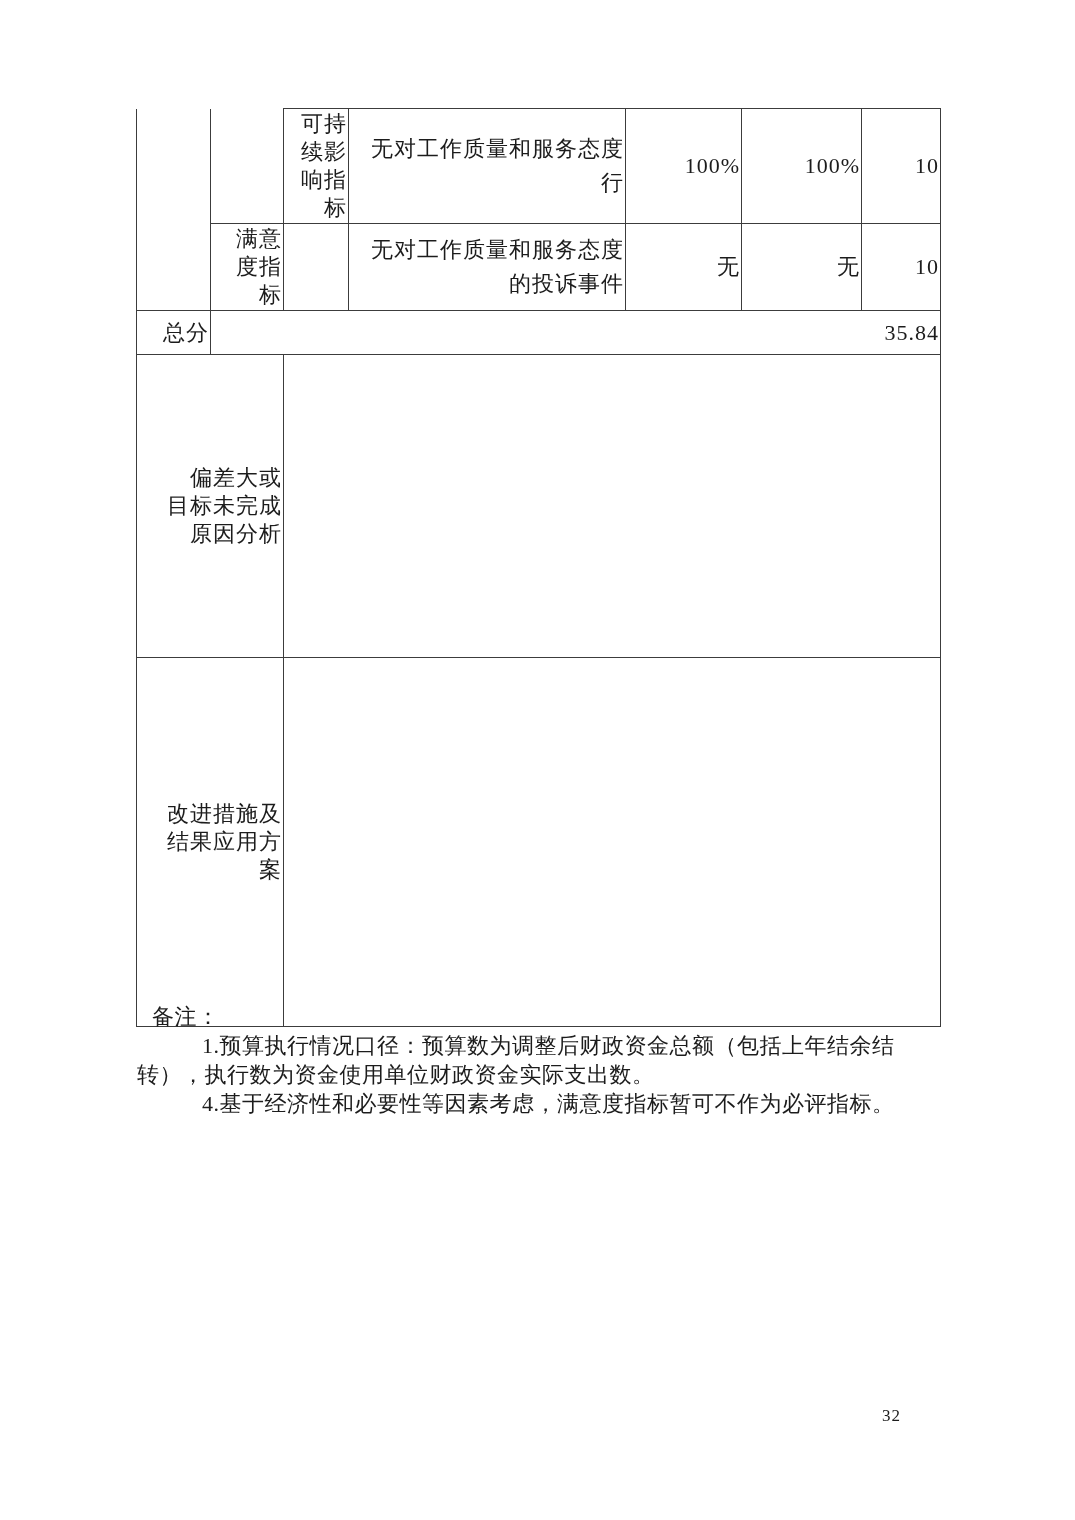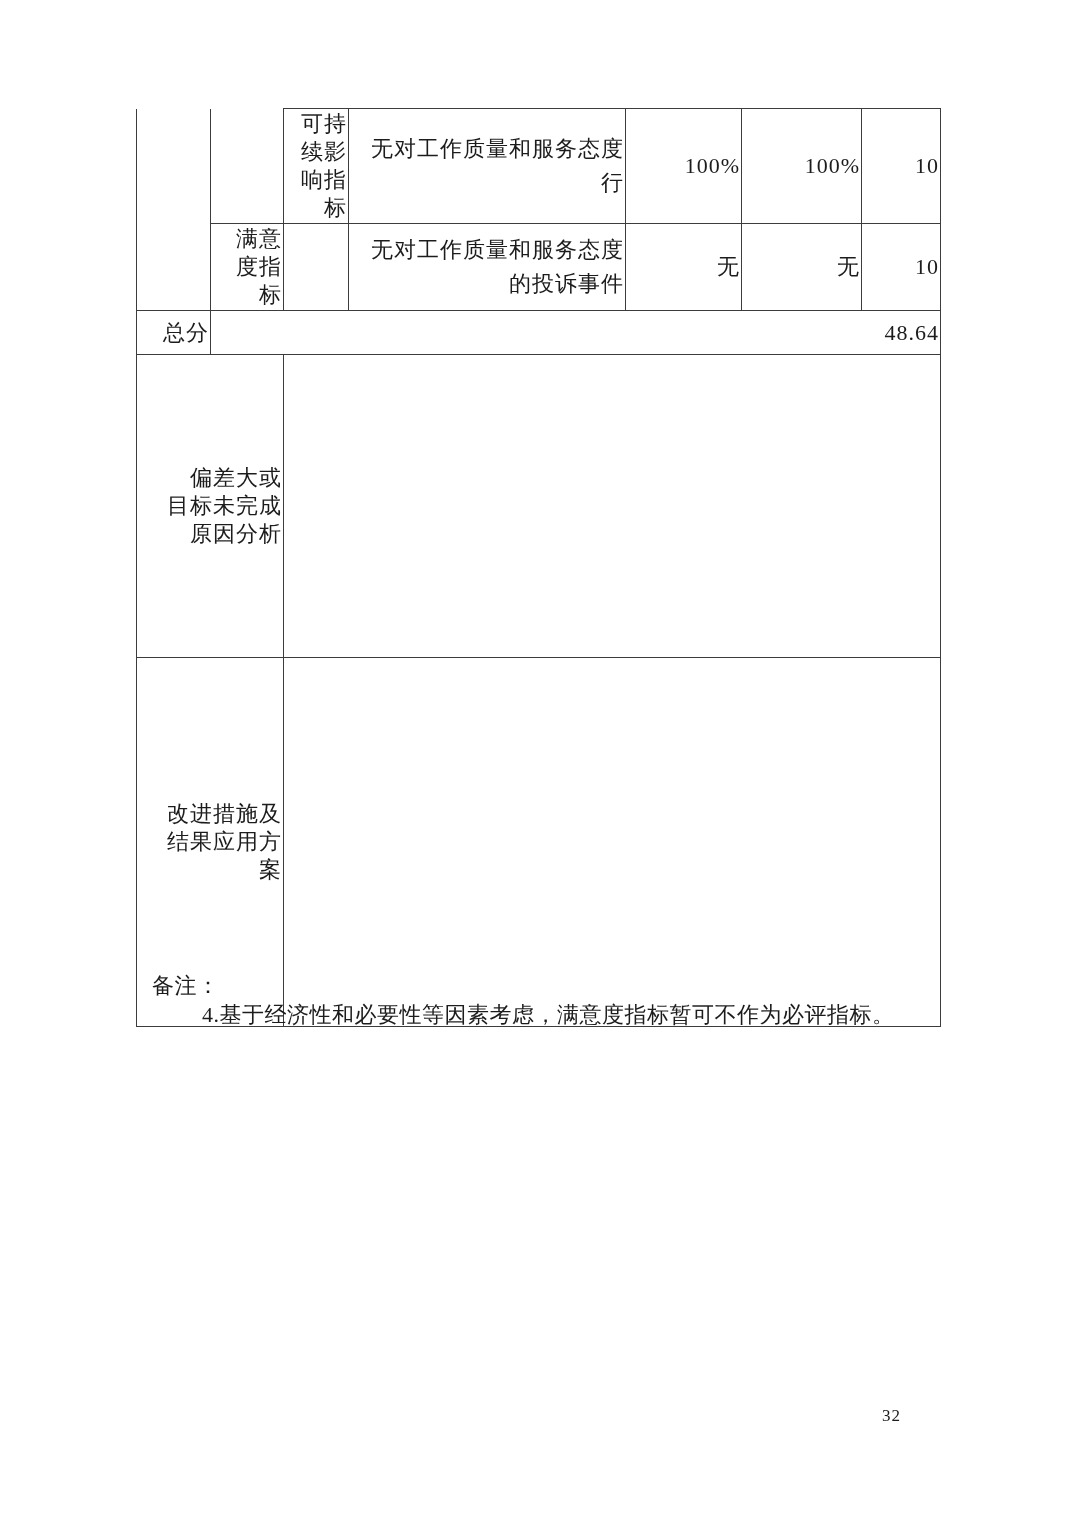--- a/index.html
+++ b/index.html
@@ -26,21 +26,21 @@
     font-size: 22px;
     line-height: 34px;
     letter-spacing: 1px;
     white-space: pre-line;
     overflow: hidden;
   }
   .doc-table td.no-top { border-top: none; }
   .lh28 { line-height: 28px !important; }
   .notes {
     position: absolute;
-    left: 137px; top: 971px;
+    left: 137px; top: 1002px;
     width: 800px;
     font-size: 22px;
     line-height: 29px;
     letter-spacing: 0.5px;
   }
   .notes-label { margin-left: 15px; white-space: pre-line; }
   .note-para { text-indent: 65px; white-space: pre-line; }
   .page-number {
     position: absolute;
     left: 882px; top: 1406px;
@@ -81,35 +81,37 @@
 标</td>
     <td></td>
     <td>无对工作质量和服务态度
 的投诉事件</td>
     <td>无</td>
     <td>无</td>
     <td>10</td>
   </tr>
   <tr style="height:44px">
     <td>总分</td>
-    <td colspan="6">48.64</td>
+    <td colspan="6">35.84</td>
   </tr>
   <tr style="height:303px">
     <td colspan="2" class="lh28">偏差大或
 目标未完成
 原因分析</td>
     <td colspan="5"></td>
   </tr>
   <tr style="height:369px">
     <td colspan="2" class="lh28">改进措施及
 结果应用方
 案</td>
     <td colspan="5"></td>
   </tr>
 </tbody>
   </table>
 
 <div class="notes">
   <div class="notes-label">备注：</div>
+  <div class="note-para">1.预算执行情况口径：预算数为调整后财政资金总额（包括上年结余结
+转），执行数为资金使用单位财政资金实际支出数。</div>
   <div class="note-para">4.基于经济性和必要性等因素考虑，满意度指标暂可不作为必评指标。</div>
 </div>
 
 <div class="page-number">32</div>
 
 </body></html>

